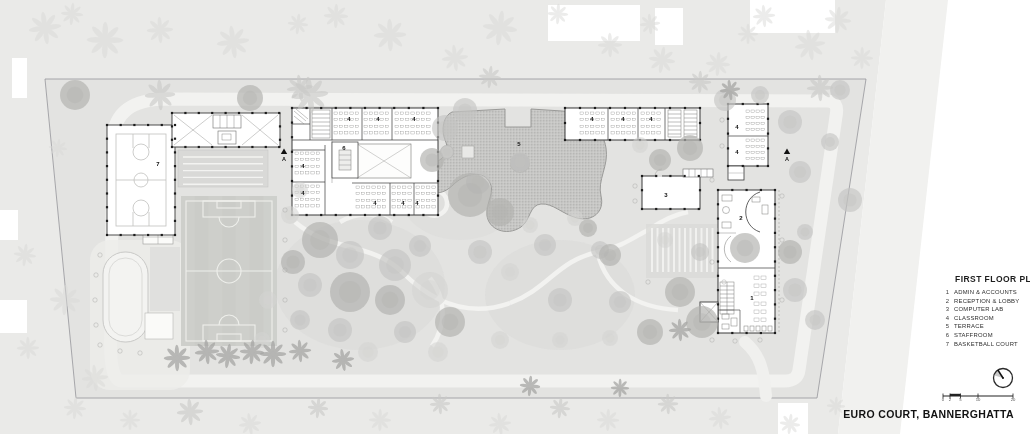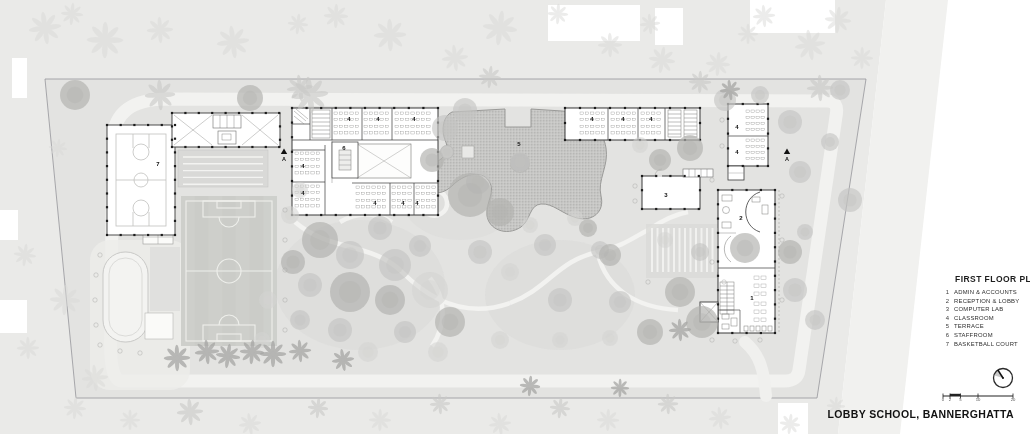--- a/index.html
+++ b/index.html
@@ -1588,14 +1588,14 @@
     </svg>
     <div class="scale-ticks">
       <span style="left:5px">0</span>
       <span style="left:12px">2</span>
       <span style="left:22.5px">5</span>
       <span style="left:40px">10</span>
       <span style="left:75px">20</span>
     </div>
   </div>
 
-  <div class="project-title">LOBBY SCHOOL, BANNERGHATTA</div>
+  <div class="project-title">EURO COURT, BANNERGHATTA</div>
 </div>
 
 </body></html>

